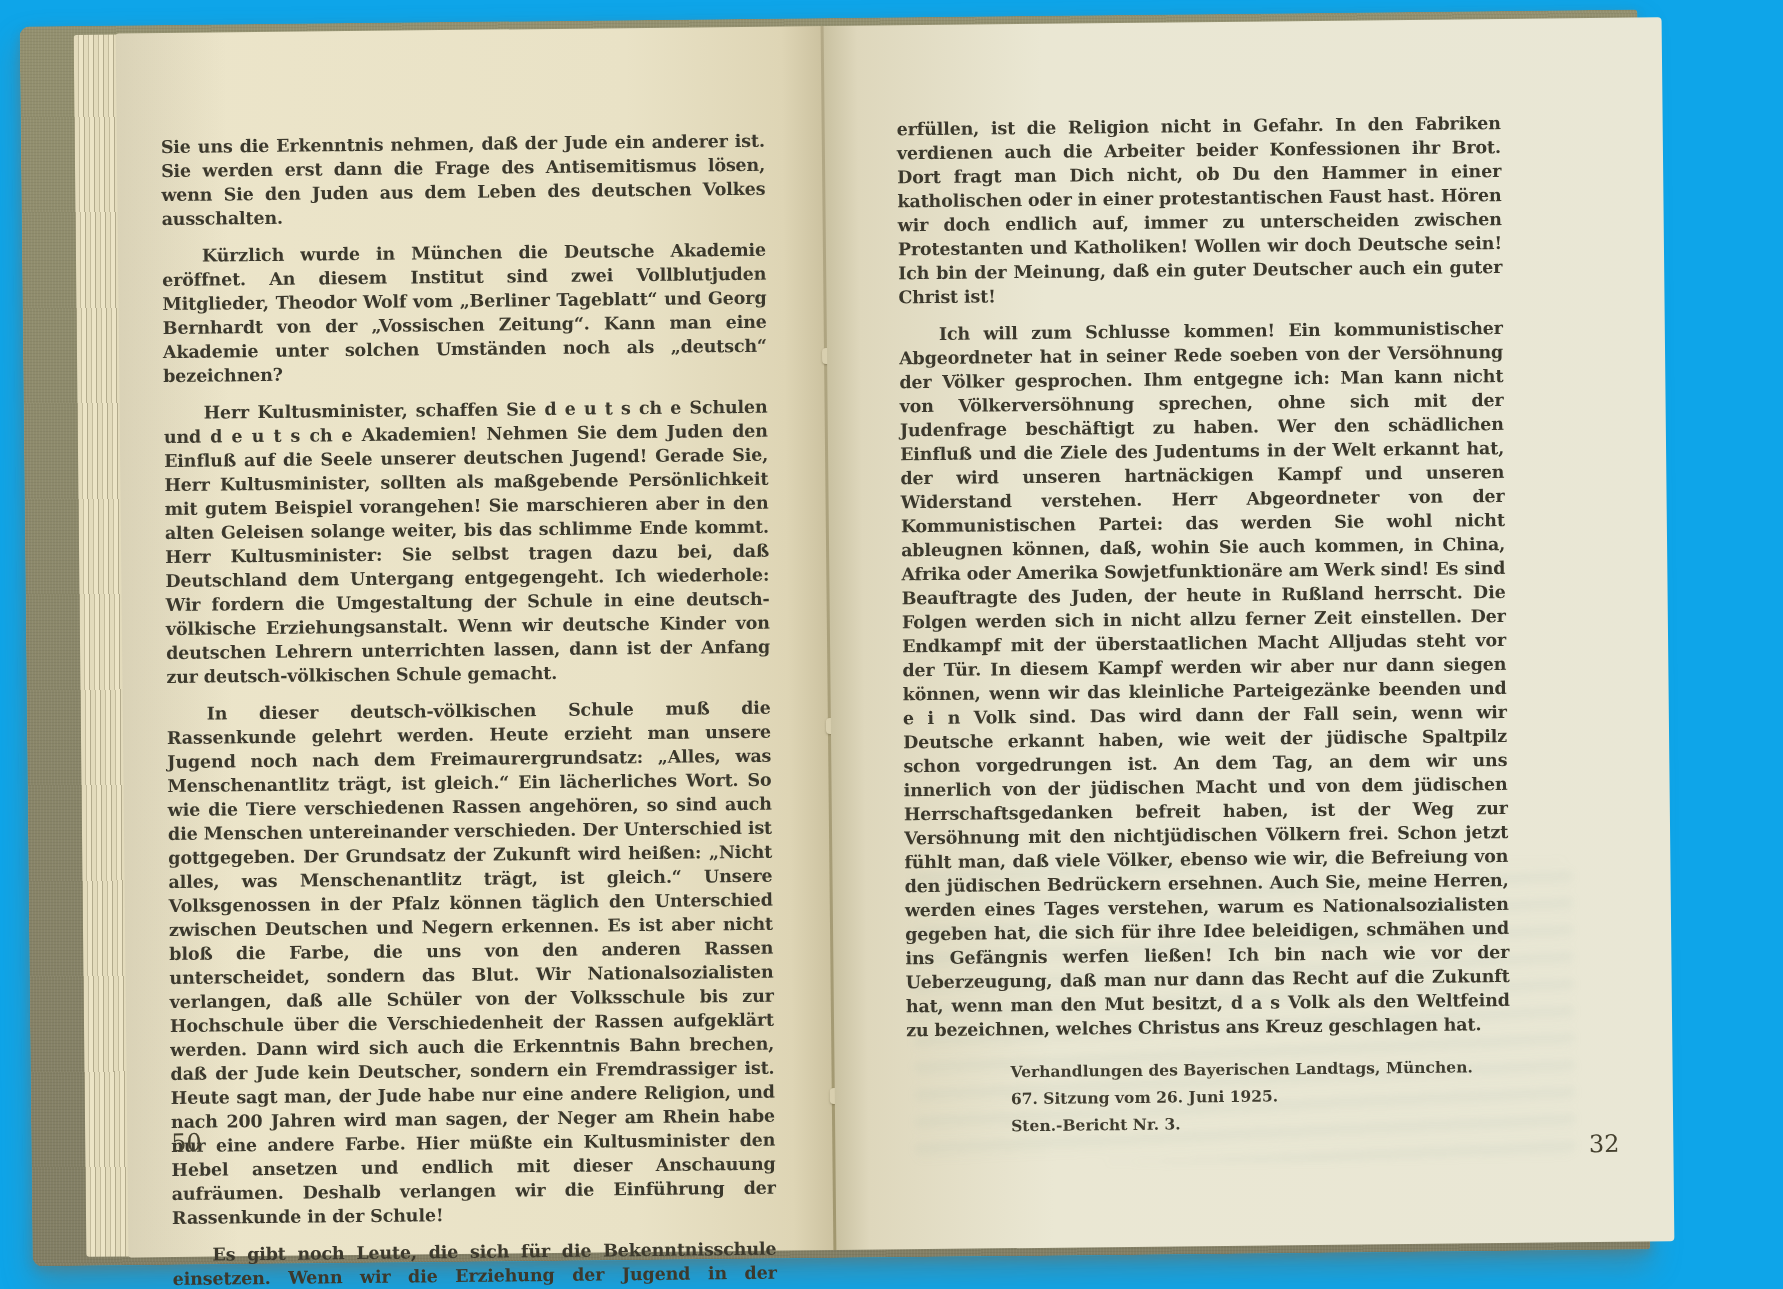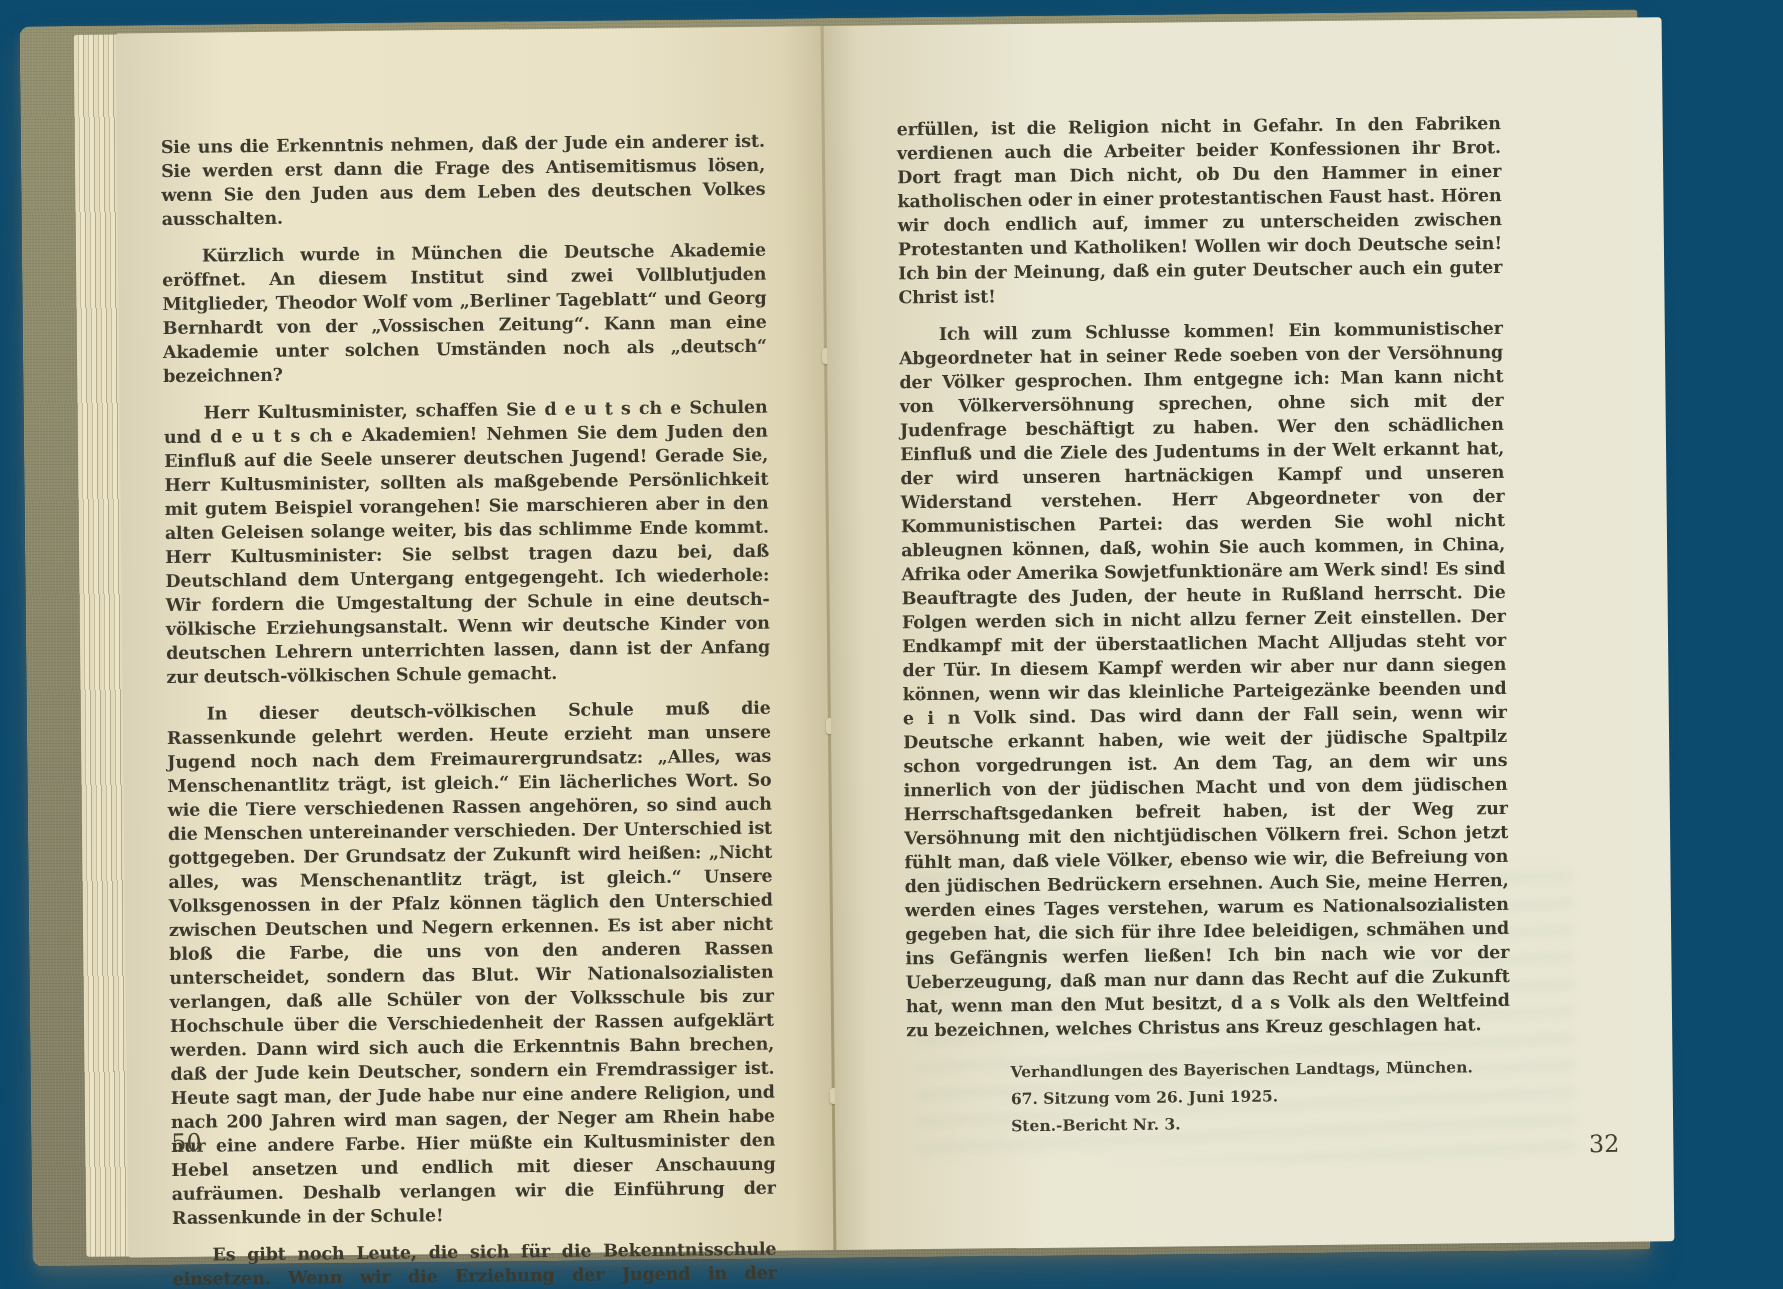--- a/index.html
+++ b/index.html
@@ -7,21 +7,21 @@
     padding: 0;
     width: 1783px;
     height: 1289px;
     background: #fcfcfb;
     overflow: hidden;
   }
   .photo {
     position: relative;
     width: 1783px;
     height: 1289px;
-    background: #0c4a6e;
+    background: #0ea5e9;
   }
   
   .book {
     position: absolute;
     left: 26px;
     top: 18px;
     width: 1618px;
     height: 1240px;
     transform: rotate(-0.6deg);
     background:

